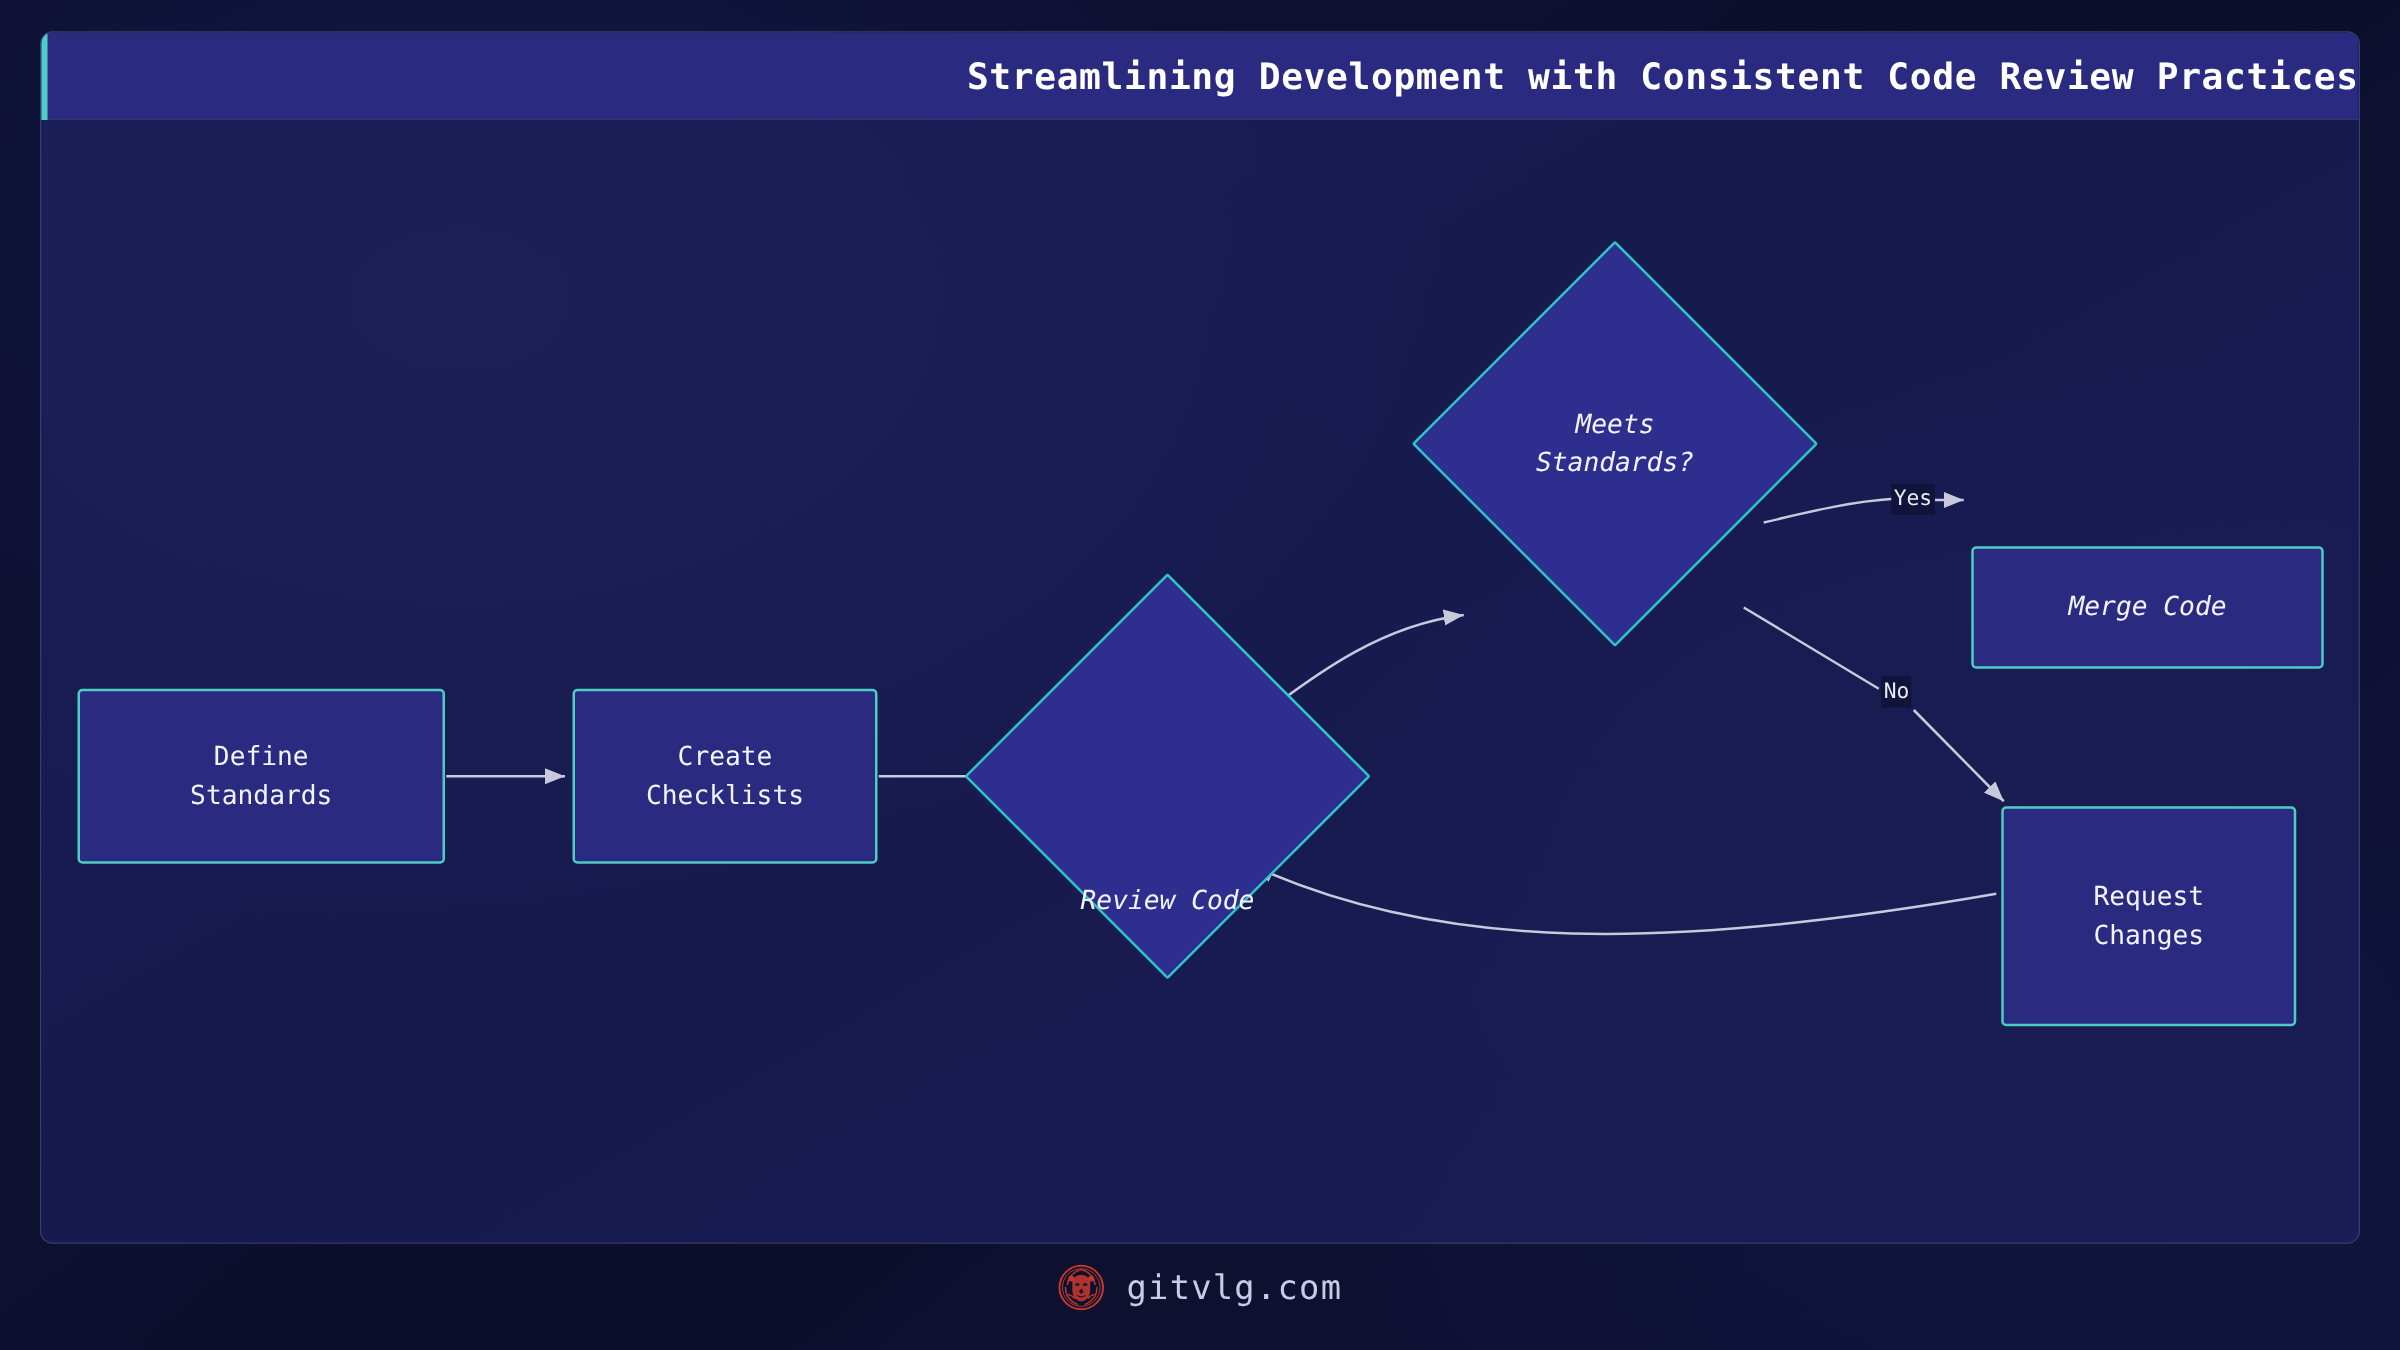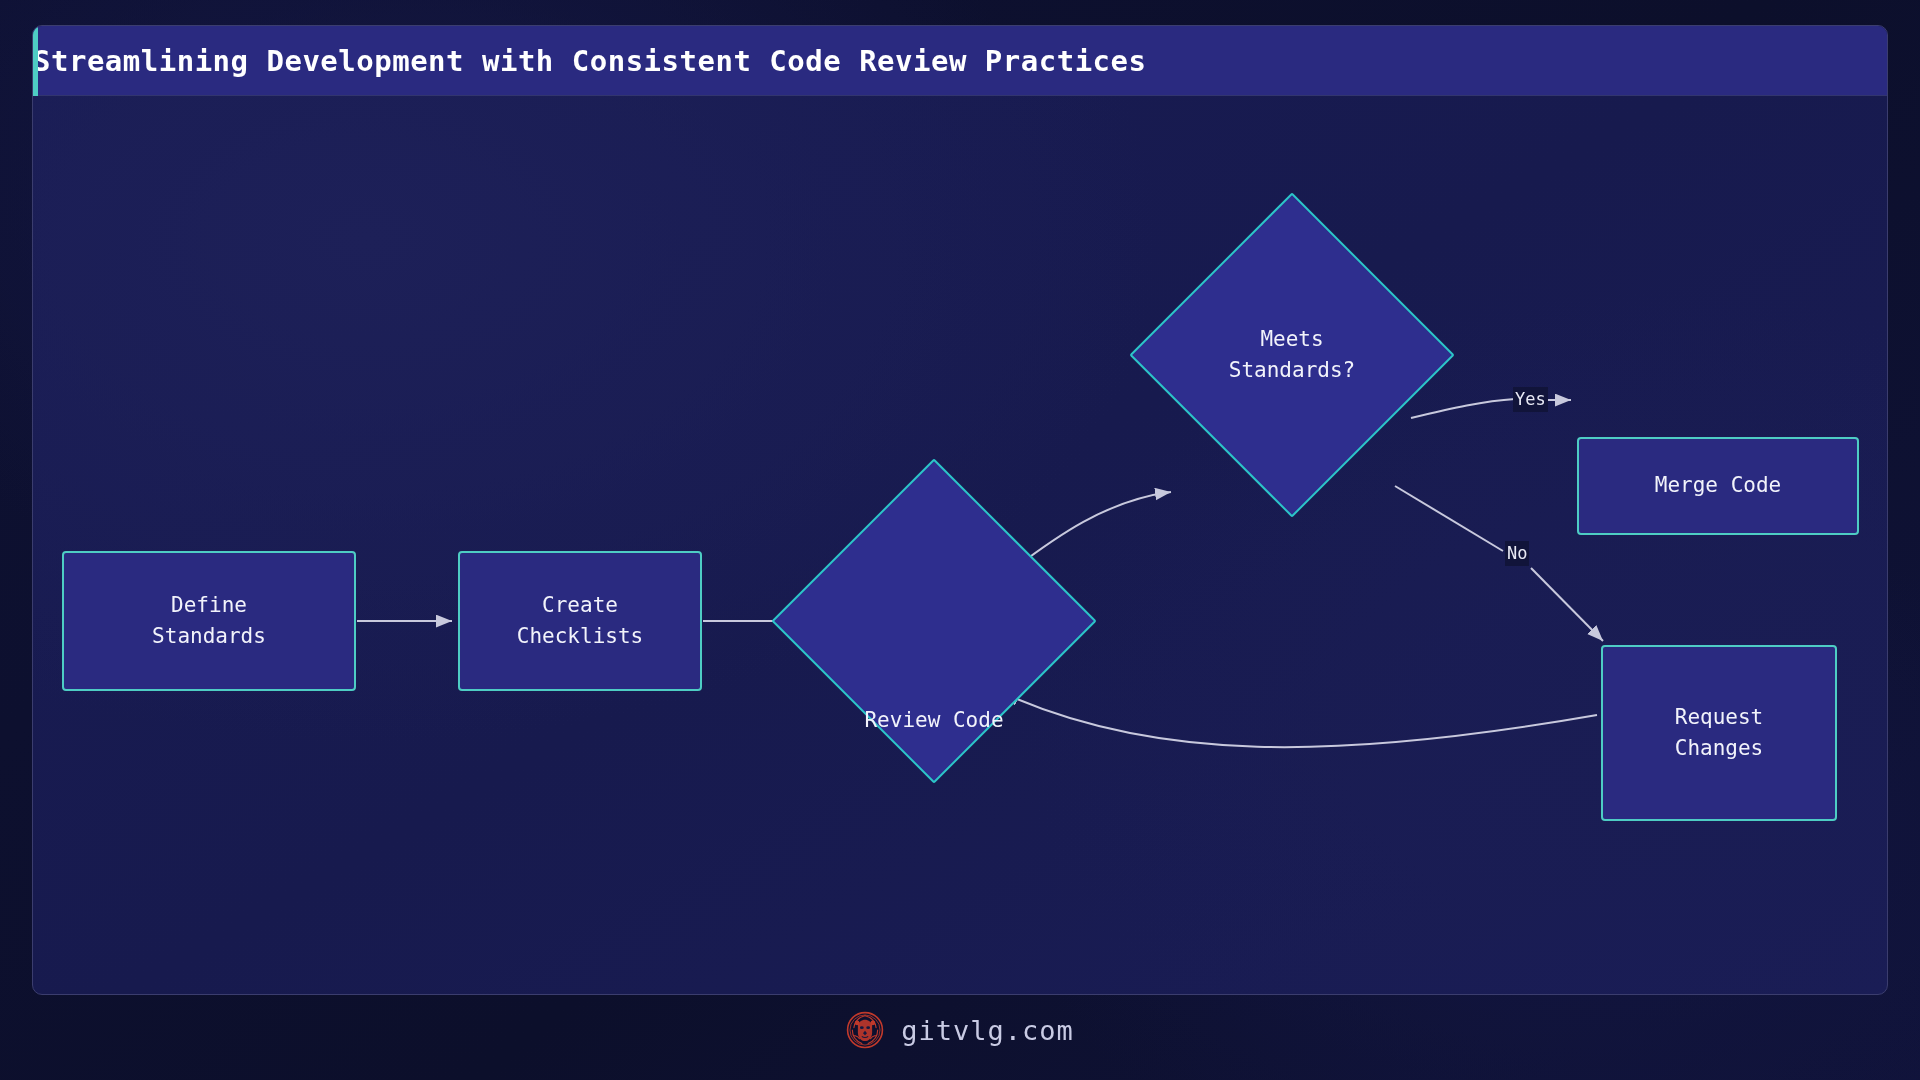--- a/index.html
+++ b/index.html
@@ -32,21 +32,21 @@
       radial-gradient(ellipse 900px 600px at 88% 72%, #1a1d54 0%, rgba(23,26,82,0) 72%),
       linear-gradient(150deg, #191c55 0%, #171a4e 50%, #1a1d56 100%);
   }
 
   
   #titlebar {
     position:absolute;
     left:0; top:0;
     width:100%; height:70px;
     background:#2a2a80;
-    display:flex; align-items:center; justify-content:flex-start;
+    display:flex; align-items:center; justify-content:flex-end;
     border-bottom:1px solid #32356e;
   }
   #title-accent {
     position:absolute; left:0; top:0;
     width:5px; height:70px;
     background:#4ecdc4;
     border-top-left-radius:9px;
   }
   #title-text {
     color:#ffffff;
@@ -87,20 +87,21 @@
   .node.diamond .dshape {
     position:absolute; left:0; top:0; width:100%; height:100%;
     background:#2e2e8e;
     border:2px solid #2cc5c8;
     transform:rotate(45deg);
     border-radius:2px;
   }
   .node.diamond .dlabel {
     position:relative; z-index:2;
     white-space:pre-line;
+    font-style:italic;
   }
 
   
   .edge-label {
     position:absolute;
     background:#11143a;
     color:#e9eaf5;
     font-size:17px;
     line-height:1;
     padding:4px 2px;
@@ -174,21 +175,21 @@
         <div class="dshape"></div>
         <span class="dlabel">Review Code</span>
       </div>
 
       <div class="node diamond" style="left:1144px; top:144px; width:230px; height:230px;">
         <div class="dshape"></div>
         <span class="dlabel">Meets
 Standards?</span>
       </div>
 
-      <div class="node rect" style="left:1544px; top:341px; width:282px; height:98px;">
+      <div class="node rect" style="left:1544px; top:341px; width:282px; height:98px;font-style:italic;">
         <span>Merge Code</span>
       </div>
 
       <div class="node rect" style="left:1568px; top:549px; width:236px; height:176px;">
         <span>Request
 Changes</span>
       </div>
 
       <div class="edge-label" style="left:1480px; top:291px;text-align:right;">
         <span>Yes</span>

